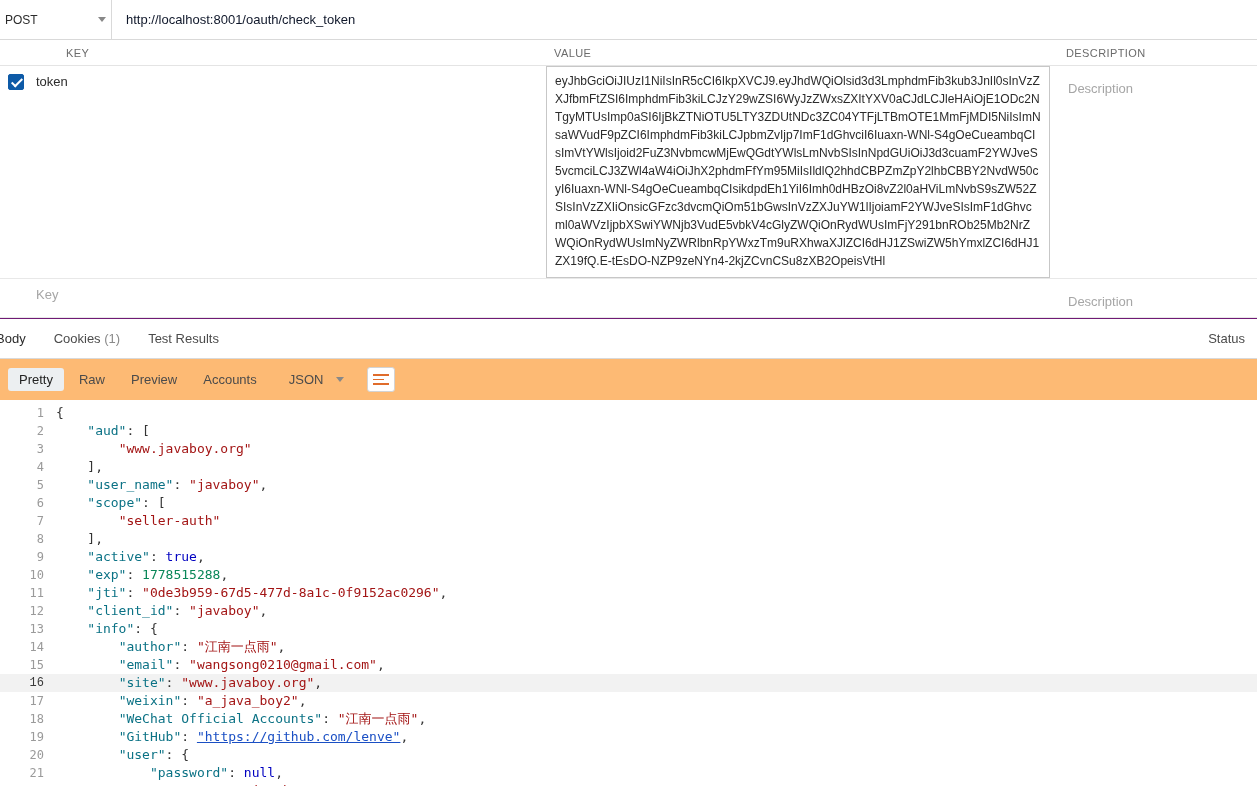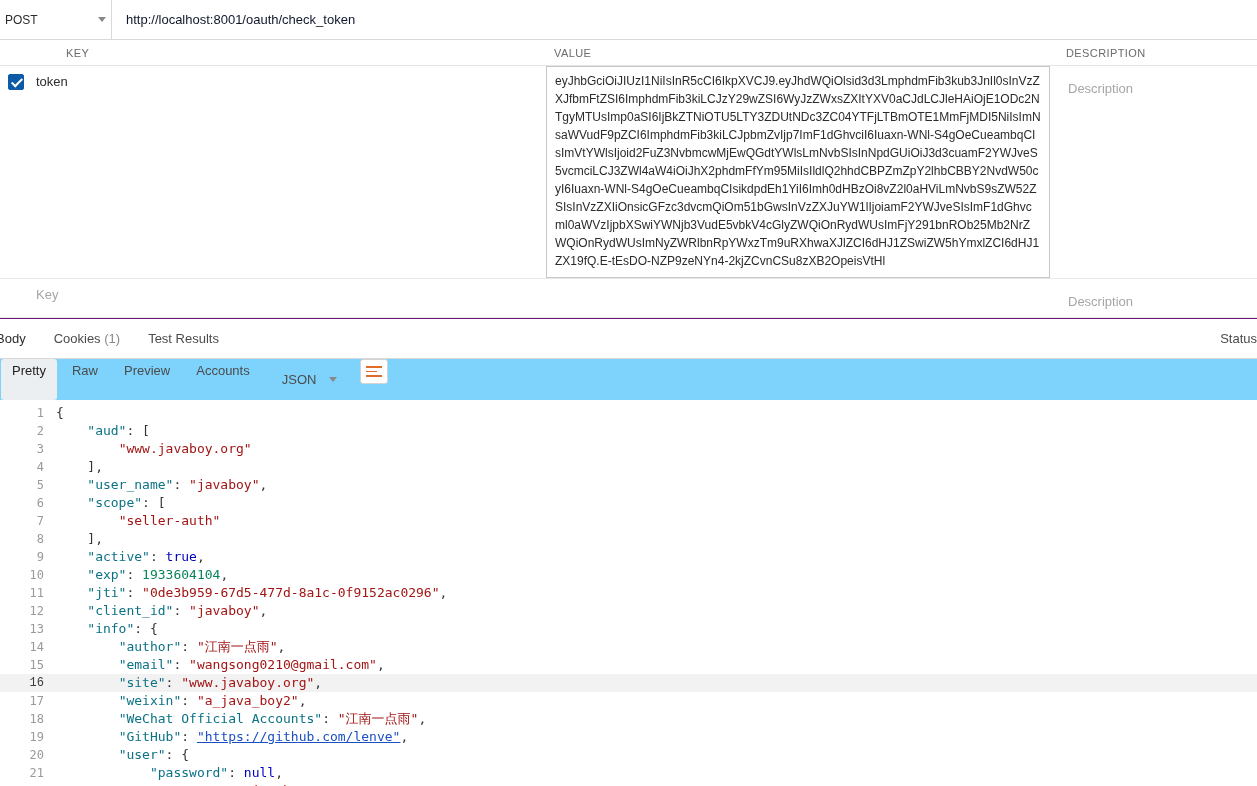--- a/index.html
+++ b/index.html
@@ -141,33 +141,34 @@
     font-size: 13px;
     color: #4b4b4b;
     cursor: pointer;
     white-space: nowrap;
   }
   .resp-tab.first { padding-left: 0; margin-left: -4px; }
   .resp-tab.active { color: #2b2b2b; }
   .resp-tab .count { color: #8a8a8a; }
   .status-right {
     position: absolute;
-    right: 0;
+    right: 12px;
     font-size: 13px;
     color: #4b4b4b;
     padding-right: 0;
   }
 
   
   .viewer-bar {
     display: flex;
+    align-items: center;
     height: 41px;
     gap: 4px;
-    padding: 0 1px;
-    background: #7dd3fc;
+    padding: 0 8px;
+    background: #fdba74;
   }
   .vtab {
     padding: 4px 11px;
     font-size: 13px;
     color: #4b4b4b;
     border-radius: 3px;
     cursor: pointer;
   }
   .vtab.active { background: #eceff1; color: #222; }
   .fmt-select {
@@ -335,21 +336,21 @@
       <div class="code-line">
         <div class="ln">8</div>
         <div class="ct"><span class="tok-punc">    ],</span></div>
       </div>
       <div class="code-line">
         <div class="ln">9</div>
         <div class="ct"><span class="">    </span><span class="tok-key">"active"</span><span class="tok-punc">: </span><span class="tok-bool">true</span><span class="tok-punc">,</span></div>
       </div>
       <div class="code-line">
         <div class="ln">10</div>
-        <div class="ct"><span class="">    </span><span class="tok-key">"exp"</span><span class="tok-punc">: </span><span class="tok-num">1933604104</span><span class="tok-punc">,</span></div>
+        <div class="ct"><span class="">    </span><span class="tok-key">"exp"</span><span class="tok-punc">: </span><span class="tok-num">1778515288</span><span class="tok-punc">,</span></div>
       </div>
       <div class="code-line">
         <div class="ln">11</div>
         <div class="ct"><span class="">    </span><span class="tok-key">"jti"</span><span class="tok-punc">: </span><span class="tok-str">"0de3b959-67d5-477d-8a1c-0f9152ac0296"</span><span class="tok-punc">,</span></div>
       </div>
       <div class="code-line">
         <div class="ln">12</div>
         <div class="ct"><span class="">    </span><span class="tok-key">"client_id"</span><span class="tok-punc">: </span><span class="tok-str">"javaboy"</span><span class="tok-punc">,</span></div>
       </div>
       <div class="code-line">

